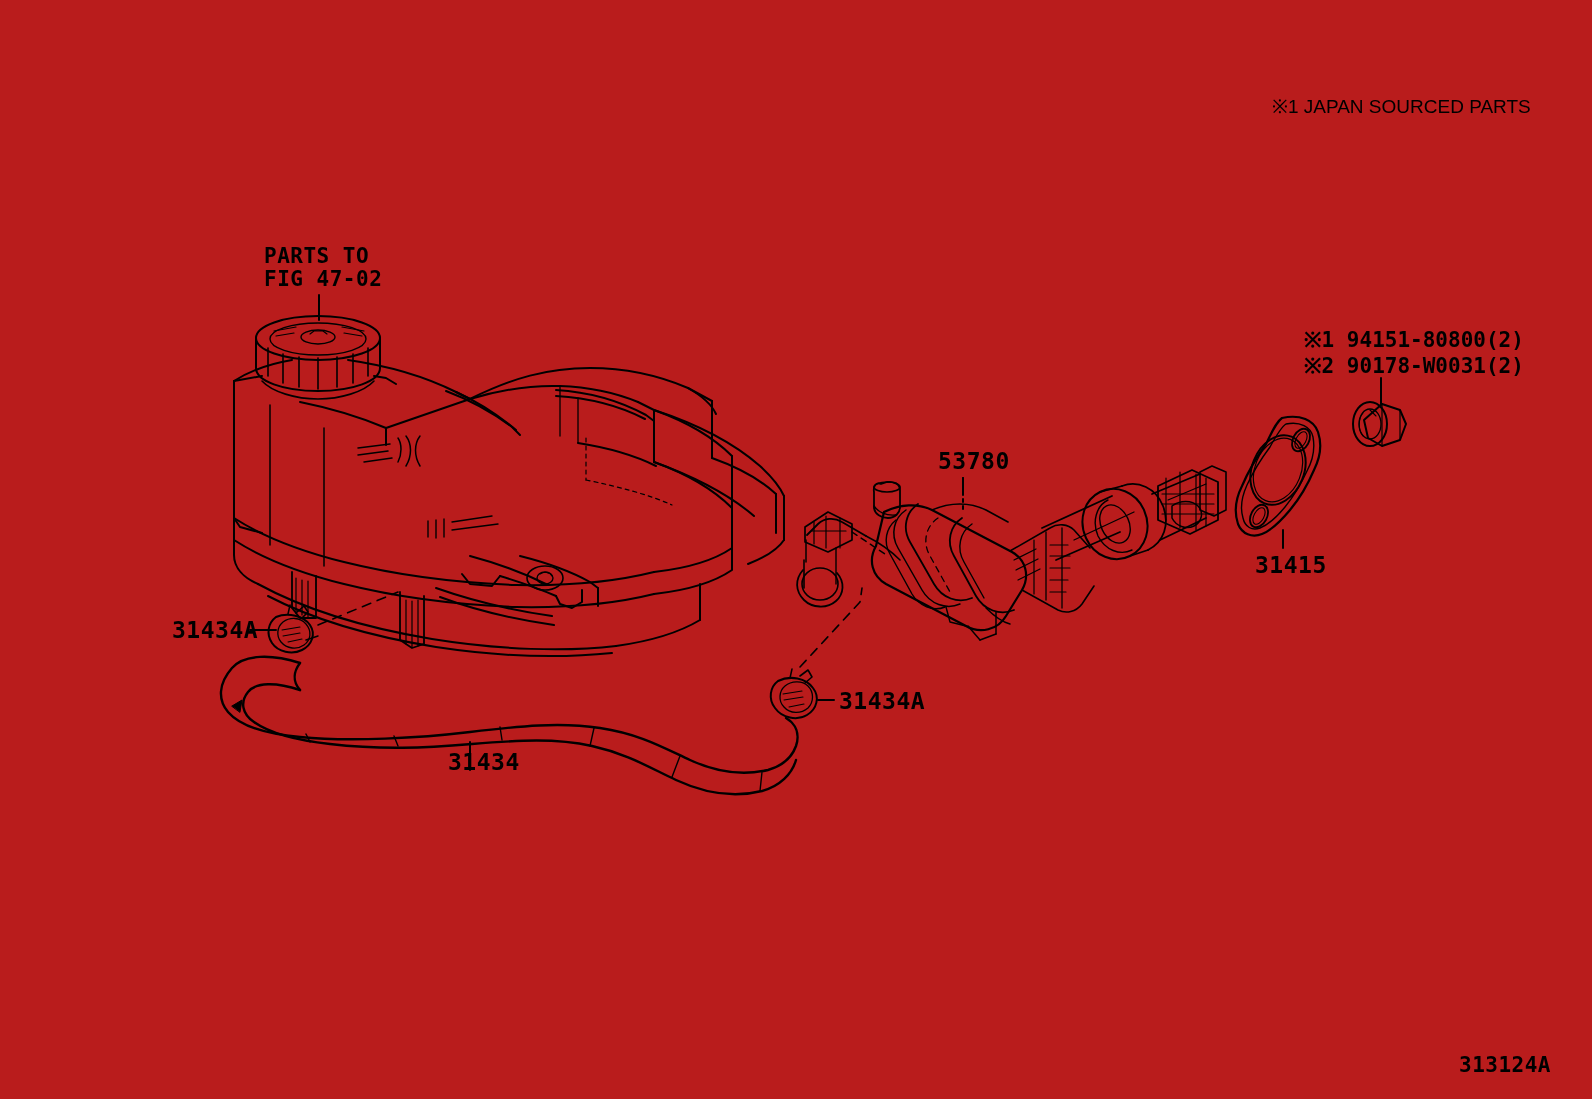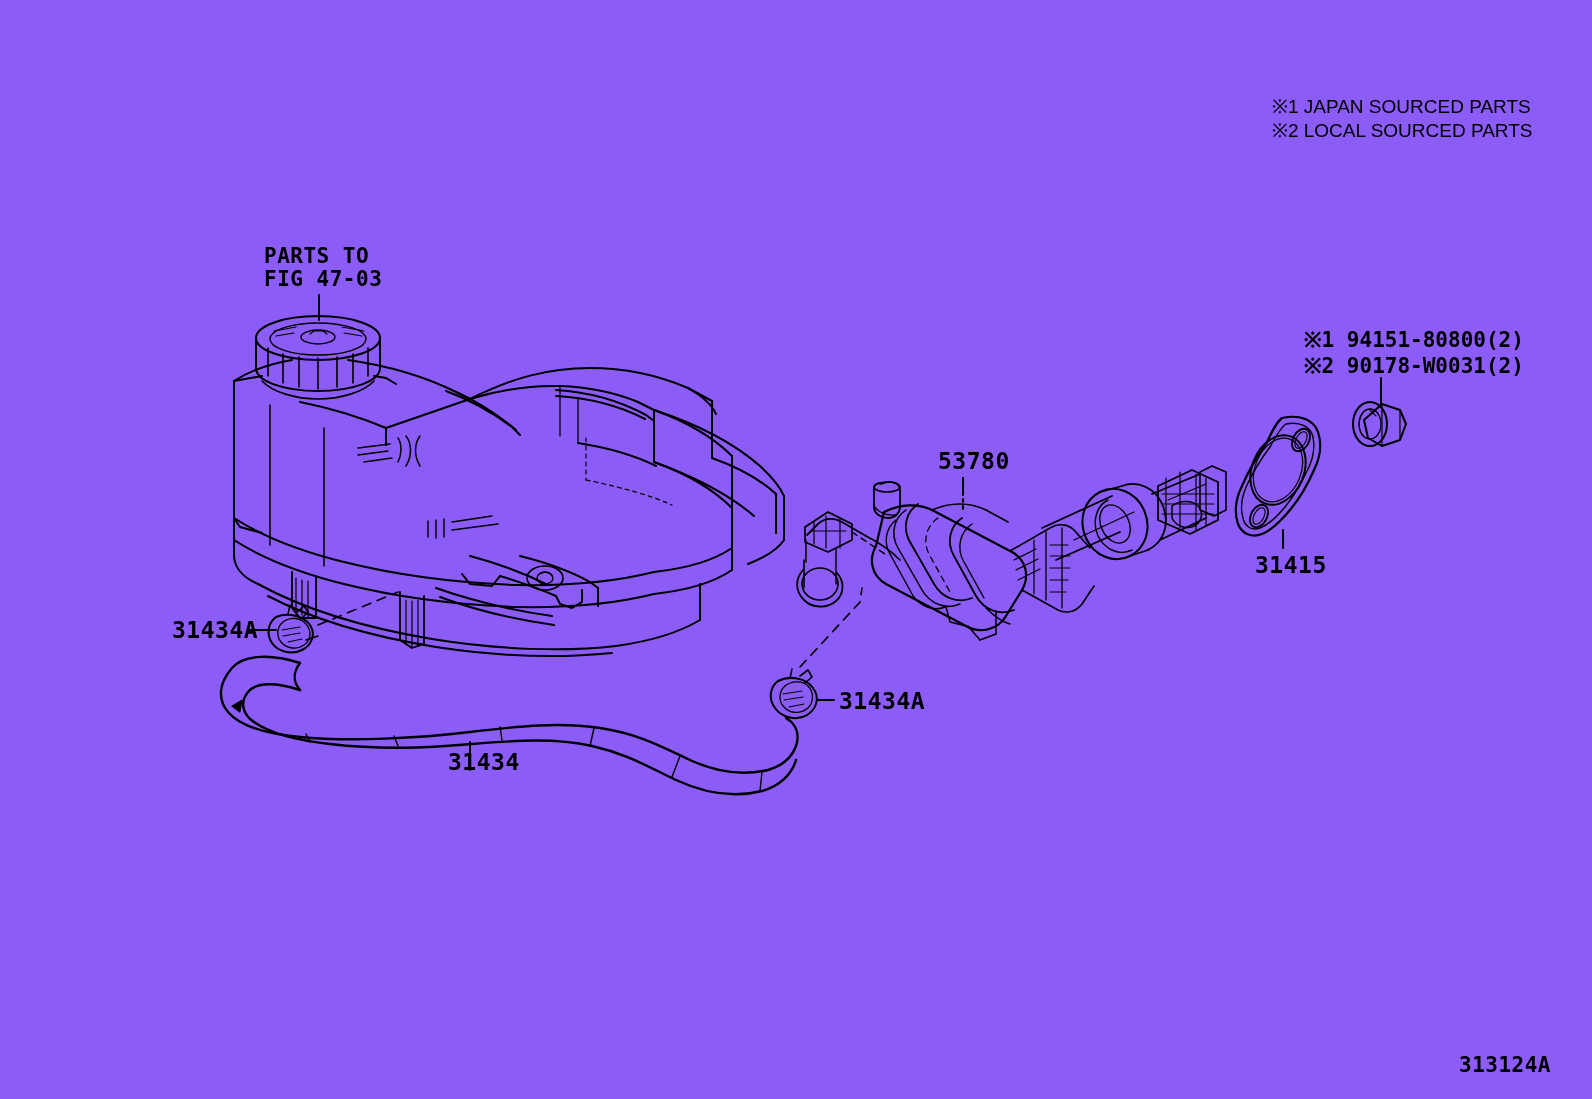--- a/index.html
+++ b/index.html
@@ -9,21 +9,21 @@
     background: #ffffff;
   }
   body {
     font-family: "Liberation Sans", sans-serif;
     color: #000000;
   }
   #page {
     position: relative;
     width: 1592px;
     height: 1099px;
-    background: #8b5cf6;
+    background: #b91c1c;
     overflow: hidden;
     text-decoration: underline;
   }
   .label {
     position: absolute;
     font-family: "DejaVu Sans Mono", "Liberation Mono", monospace;
     font-weight: bold;
     color: #000;
     white-space: pre;
     letter-spacing: 0.5px;
@@ -435,24 +435,23 @@
     </g>
 
     <g>
 
       <path d="M470 742 L470 770" stroke-width="2"></path>
     </g>
 
   </svg>
 
   <div class="note sourced" style="left:1272px; top:93px;">※1 JAPAN SOURCED PARTS</div>
-  <div class="note sourced" style="left:1272px; top:117px;">※2 LOCAL SOURCED PARTS</div>
 
   <div class="label refer" style="left:264px; top:243px;">PARTS TO</div>
-  <div class="label refer" style="left:264px; top:266px;">FIG 47-03</div>
+  <div class="label refer" style="left:264px; top:266px;">FIG 47-02</div>
 
   <div class="label srcpart" style="left:1288px; top:326px;margin-left:16px;">※1 94151-80800(2)</div>
   <div class="label srcpart" style="left:1288px; top:352px;margin-left:16px;">※2 90178-W0031(2)</div>
 
   <div class="label partno" style="left:938px; top:449px;">53780</div>
 
   <div class="label partno" style="left:1255px; top:553px;">31415</div>
 
   <div class="label partno" style="left:172px; top:618px;">31434A</div>
 

